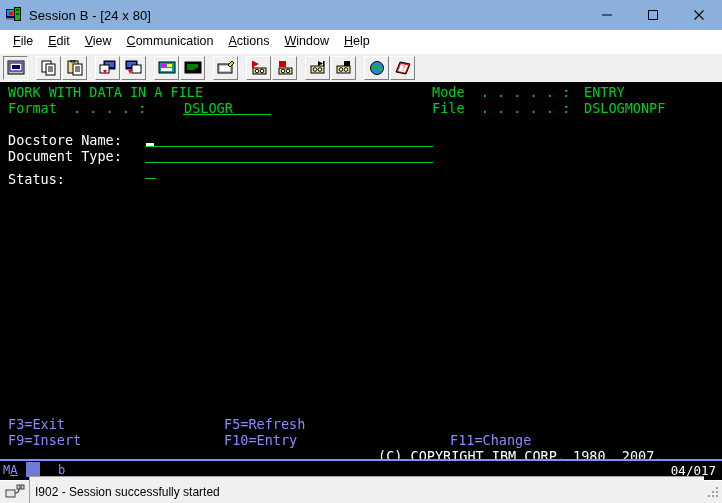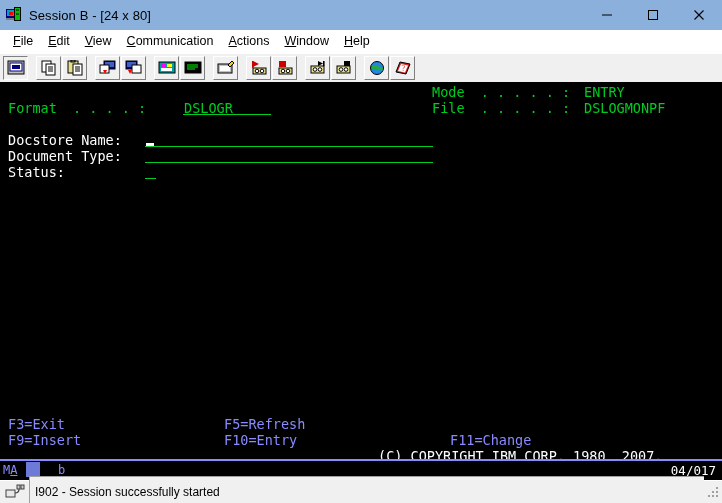--- a/index.html
+++ b/index.html
@@ -425,39 +425,40 @@
           <polygon points="4,11 7,4 14,5.5 11,12.5" fill="#ffffff"></polygon>
           <text x="7.5" y="11" font-size="8" font-family="serif" fill="#dd2222">?</text>
         </svg>
       </div>
     </div>
 
   </div>
 
   <div class="terminal">
 
+    <div class="scr c-green" style="left:8px; top:2px;">WORK WITH DATA IN A FILE</div>
     <div class="scr c-green" style="left:432px; top:2px;">Mode  . . . . . :</div>
     <div class="scr c-green" style="left:584px; top:2px;">ENTRY</div>
 
     <div class="scr c-green" style="left:8px; top:18px;">Format  . . . . :</div>
     <div class="scr c-green" style="left:184px; top:18px;">DSLOGR</div>
     <div class="fieldline" style="left:183px; top:32px; width:88px;"></div>
     <div class="scr c-green" style="left:432px; top:18px;">File  . . . . . :</div>
     <div class="scr c-green" style="left:584px; top:18px;">DSLOGMONPF</div>
 
     <div class="scr c-white" style="left:8px; top:50px;">Docstore Name:</div>
     <div class="scr c-green" style="left:146px; top:50px;"></div>
     <div class="fieldline" style="left:145px; top:64px; width:288px;"></div>
     <div class="cursor" style="left:146px; top:61px;"></div>
 
     <div class="scr c-white" style="left:8px; top:66px;">Document Type:</div>
     <div class="scr c-green" style="left:146px; top:66px;"></div>
     <div class="fieldline" style="left:145px; top:80px; width:288px;"></div>
 
-    <div class="scr c-white" style="left:8px; top:82px;">Status:</div>
+    <div class="scr c-white" style="left:8px; top:89px;">Status:</div>
     <div class="scr c-green" style="left:146px; top:82px;"></div>
     <div class="fieldline" style="left:145px; top:96px; width:11px;"></div>
 
     <div class="scr c-blue" style="left:8px; top:334px;">F3=Exit</div>
     <div class="scr c-blue" style="left:224px; top:334px;">F5=Refresh</div>
 
     <div class="scr c-blue" style="left:8px; top:350px;">F9=Insert</div>
     <div class="scr c-blue" style="left:224px; top:350px;">F10=Entry</div>
     <div class="scr c-blue" style="left:450px; top:350px;">F11=Change</div>
 

